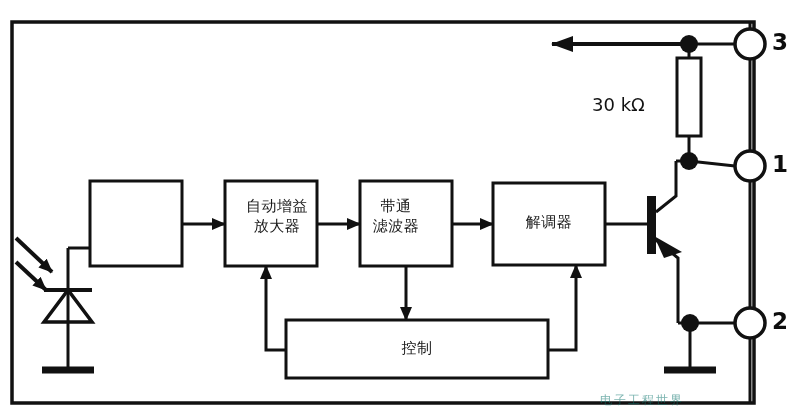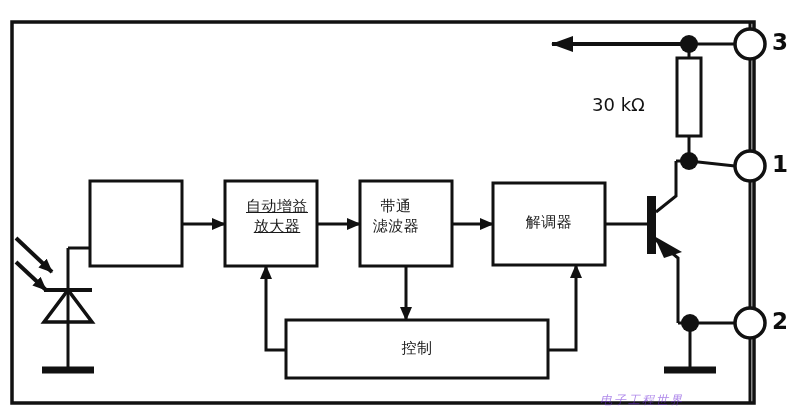--- a/index.html
+++ b/index.html
@@ -49,27 +49,26 @@
   }
   .res-label {
     position: absolute;
     color: #111111;
     font-size: 18px;
     font-family: "DejaVu Sans", "Liberation Sans", sans-serif;
     white-space: nowrap;
   }
   .watermark {
     position: absolute;
-    color: #6d28d9;
+    color: #0f766e;
     font-size: 12px;
     letter-spacing: 2px;
     opacity: 0.55;
     font-family: "DejaVu Sans", "Liberation Sans", sans-serif;
     white-space: nowrap;
-    font-style: italic;
   }
 </style>
 </head>
 <body>
 
 <div id="canvas">
 
   <svg class="layer" viewBox="0 0 800 416" xmlns="http://www.w3.org/2000/svg">
     <defs>
       <marker id="mk-right" markerWidth="14" markerHeight="14" refX="13" refY="6" orient="auto" markerUnits="userSpaceOnUse">
@@ -159,21 +158,21 @@
     <circle cx="750" cy="44" r="15" fill="#ffffff" stroke="#111111" stroke-width="3.5"></circle>
     <circle cx="750" cy="166" r="15" fill="#ffffff" stroke="#111111" stroke-width="3.5"></circle>
     <circle cx="750" cy="323" r="15" fill="#ffffff" stroke="#111111" stroke-width="3.5"></circle>
 
     <circle cx="689" cy="44" r="9" fill="#111111"></circle>
     <circle cx="689" cy="161" r="9" fill="#111111"></circle>
     <circle cx="690" cy="323" r="9" fill="#111111"></circle>
   </svg>
 
   <div class="label-layer">
-    <div class="blk-label" style="left:225px; top:196px; width:104px;text-decoration:underline;">自动增益
+    <div class="blk-label" style="left:225px; top:196px; width:104px;">自动增益
 放大器</div>
     <div class="blk-label" style="left:360px; top:196px; width:72px;">带通
 滤波器</div>
     <div class="blk-label" style="left:493px; top:212px; width:112px;">解调器</div>
     <div class="blk-label" style="left:286px; top:338px; width:262px;text-align:center;">控制</div>
 
     <div class="res-label" style="left:592px; top:94px;">30 kΩ</div>
 
     <div class="pin-label" style="left:772px; top:29px;">3</div>
     <div class="pin-label" style="left:772px; top:151px;">1</div>

